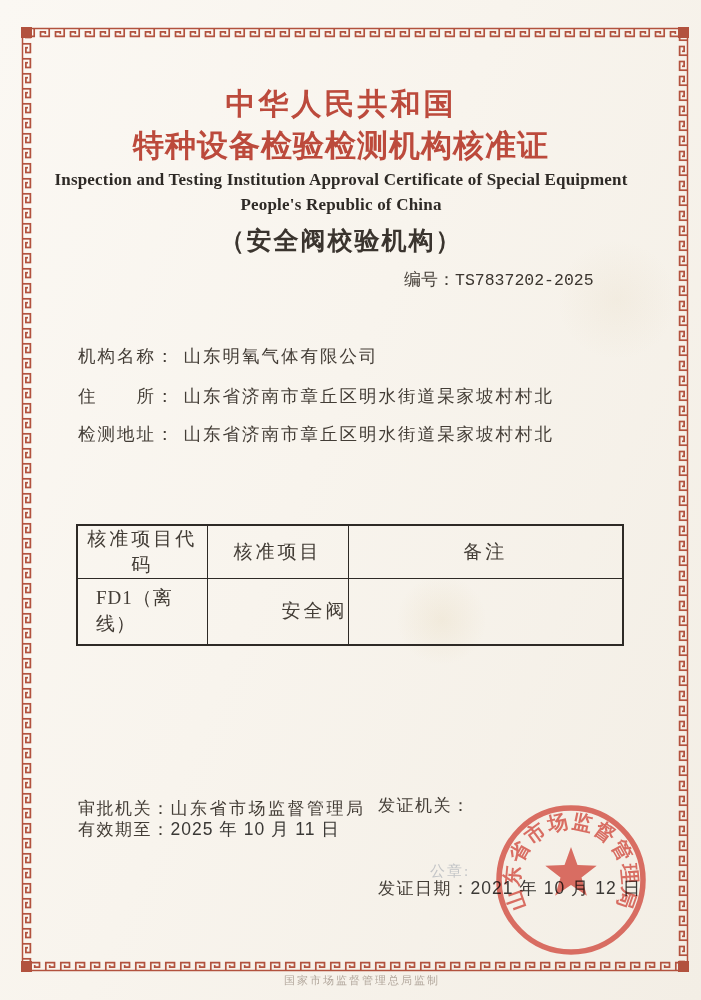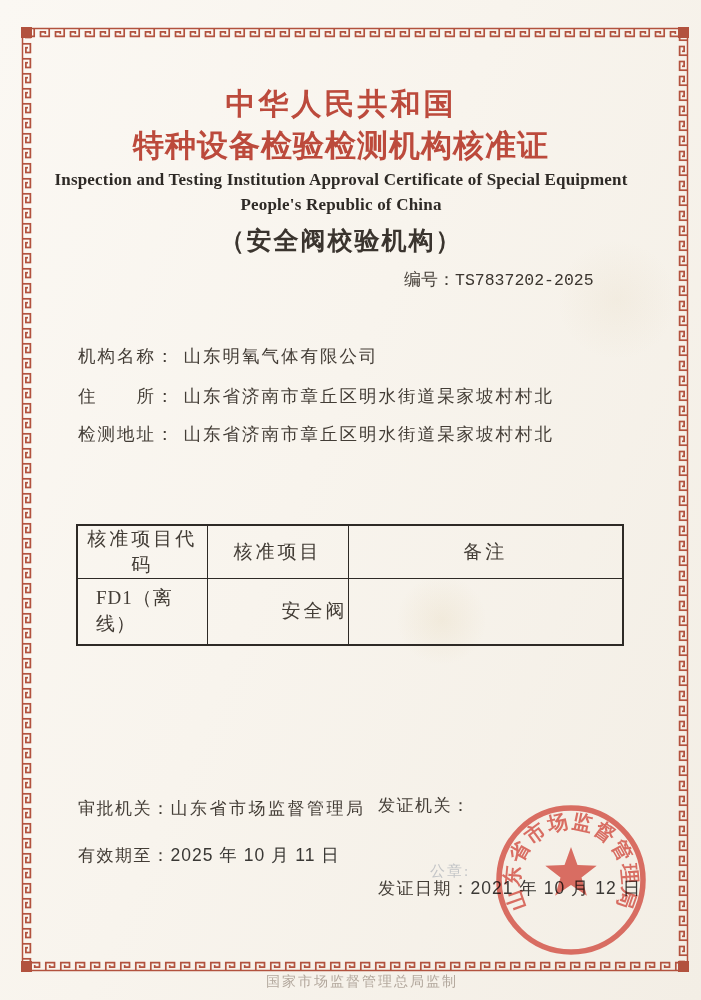--- a/index.html
+++ b/index.html
@@ -50,25 +50,25 @@
   table.approval{border-width:2.5px;}
   table.approval th{height:47px;font-weight:500;letter-spacing:3px;text-align:center;}
   table.approval td{height:66px;}
   td.cell-code{padding-left:18px;letter-spacing:1px;}
   td.cell-item{text-align:right;letter-spacing:3px;}
   .f-line{position:absolute;font-size:17px;color:var(--body_text);letter-spacing:1.5px;white-space:nowrap;}
   .f-line .val{letter-spacing:2.5px;}
   .f-line .date{font-family:"Liberation Sans","DejaVu Sans",sans-serif;font-size:17.5px;color:#3a3835;letter-spacing:1px;font-weight:500;}
   .l-approve{left:78px;top:797px;}
   .l-issueorg{left:378px;top:794px;}
-  .l-valid{left:78px;top:843px;}
+  .l-valid{left:78px;top:817px;}
   .l-issuedate{left:378px;top:876px;}
   .seal-hint{position:absolute;left:430px;top:862px;font-size:15px;color:var(--muted_gray);letter-spacing:2px;}
   .seal{position:absolute;left:471px;top:780px;color:var(--seal_red);opacity:.85;mix-blend-mode:multiply;}
-  .print-note{position:absolute;left:0;width:682px;top:973px;text-align:center;font-size:14px;color:var(--print_gray);letter-spacing:2px;padding-left:42px;}
+  .print-note{position:absolute;left:0;width:682px;top:973px;text-align:center;font-size:11px;color:var(--print_gray);letter-spacing:2px;padding-left:42px;}
 </style>
 </head>
 <body>
 
 <div class="cert">
 
   <svg class="border-svg" width="668" height="945" viewBox="0 0 668 945" aria-hidden="true">
     <defs>
       <pattern id="meander" width="15" height="11" patternUnits="userSpaceOnUse">
         <path d="M0 1.5 H15 M13.2 1.5 V9.3 H4.5 V4.8 H9.3 V7" fill="none" stroke="currentColor" stroke-width="1.7"></path>

